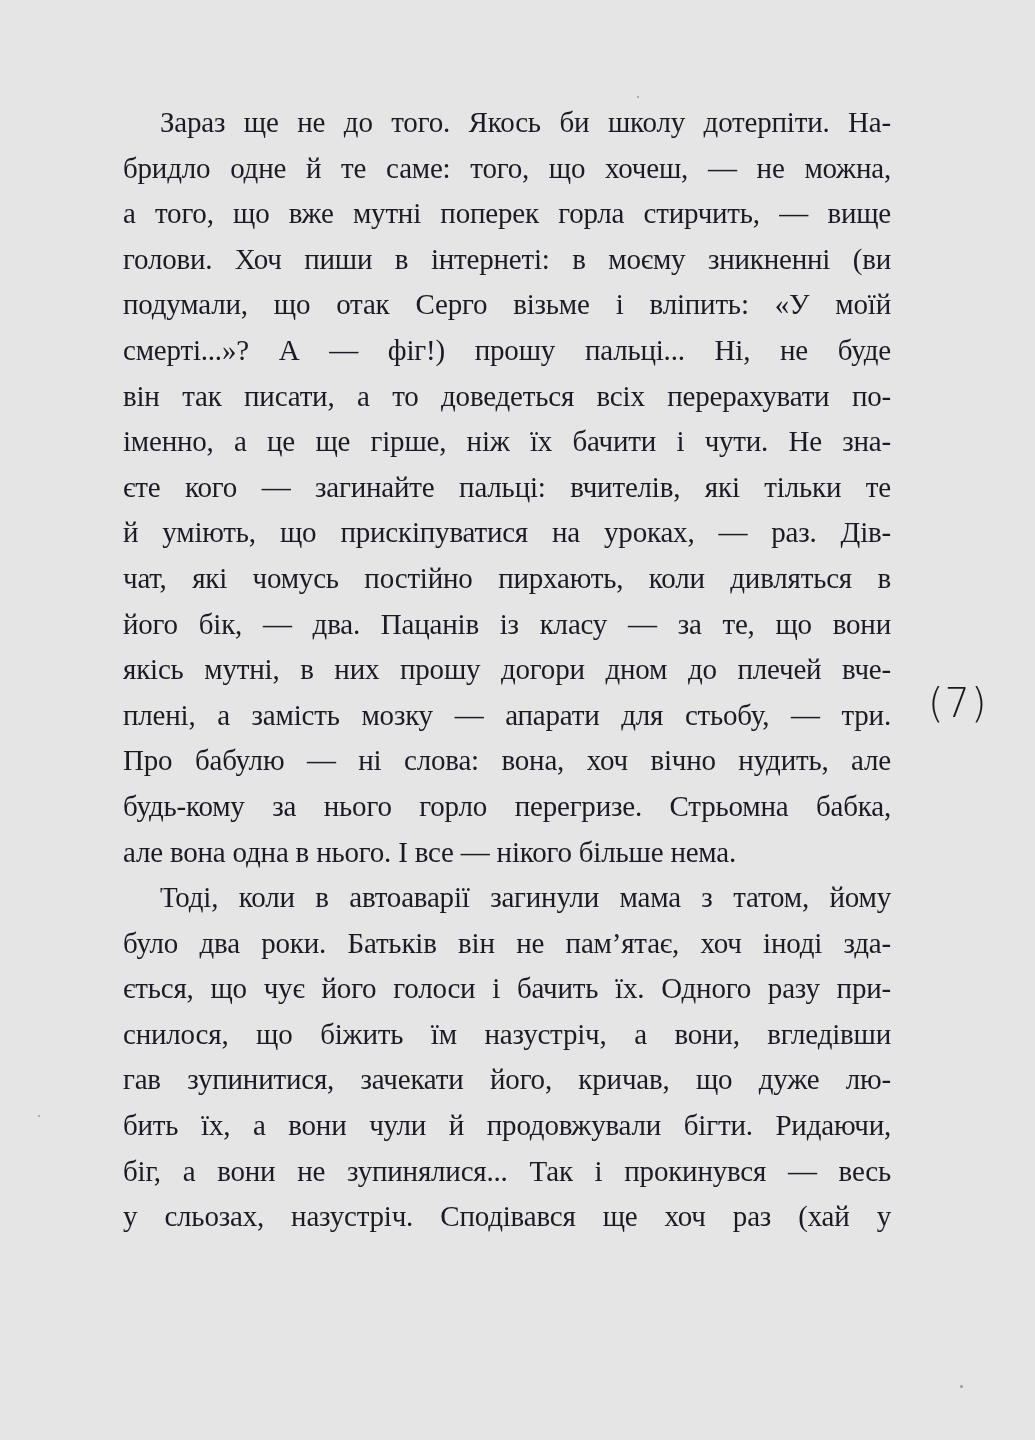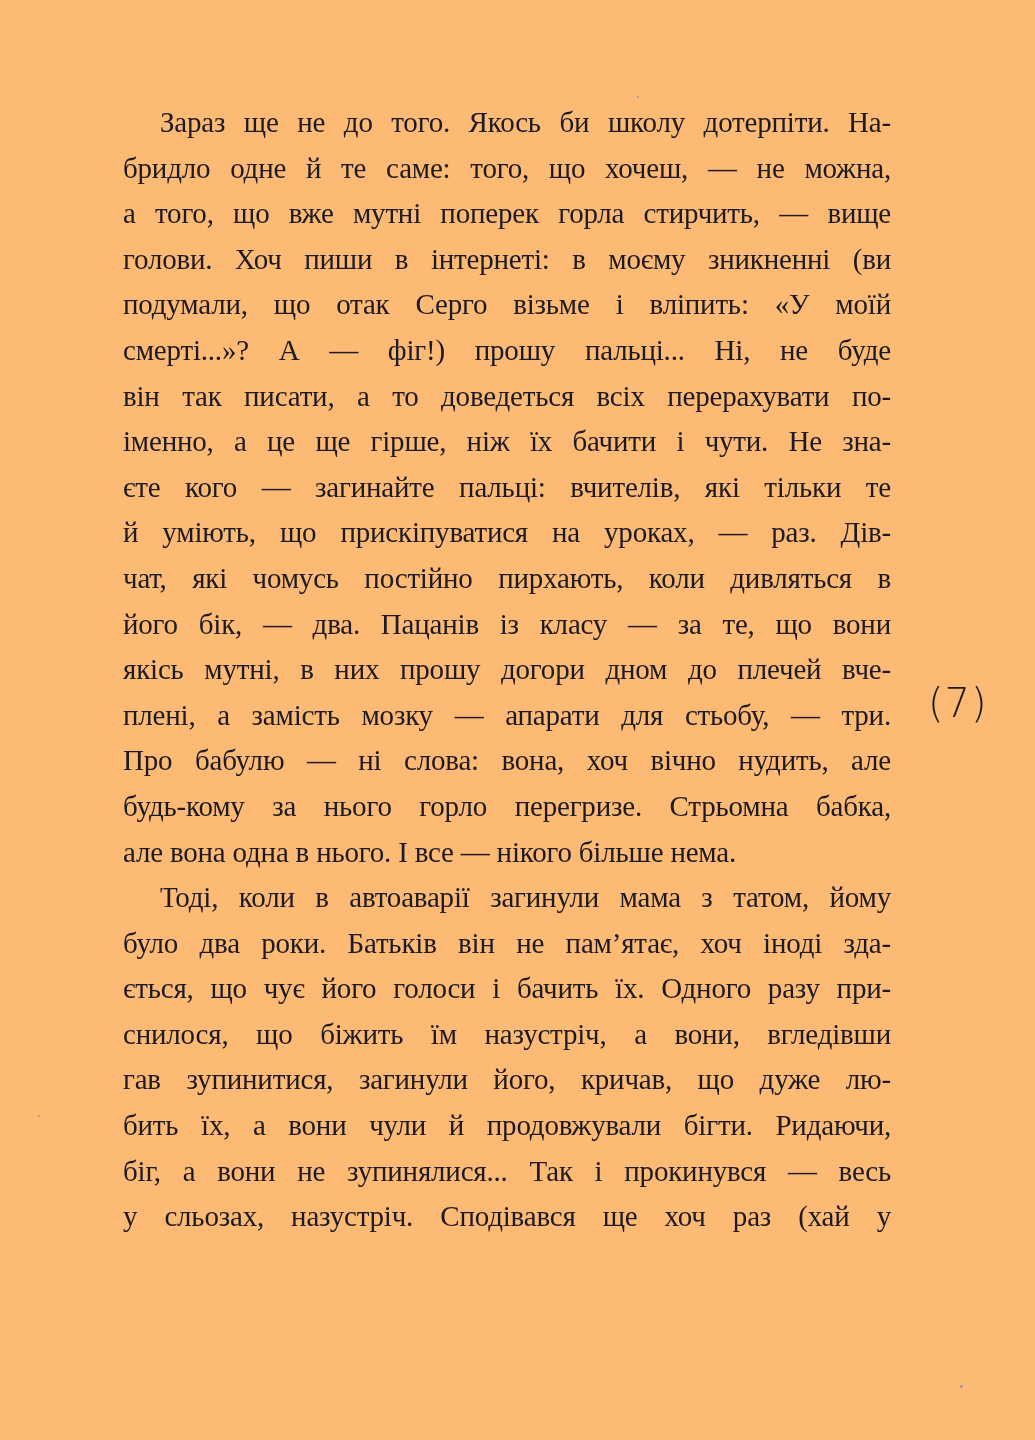--- a/index.html
+++ b/index.html
@@ -13,21 +13,21 @@
       position: relative;
       overflow: hidden;
       font-family: "Liberation Serif", "DejaVu Serif", serif;
       color: #1c1a24;
     }
     .page {
       position: absolute;
       left: 0; top: 0;
       width: 1035px;
       height: 1440px;
-      background: #fdba74;
+      background: #e5e5e5;
     }
     .text-block {
       position: absolute;
       left: 123px;
       top: 100px;
       width: 768px;
     }
     .line {
       display: block;
       height: 45.6px;
@@ -83,21 +83,21 @@
       <span class="line">плені, а замість мозку — апарати для стьобу, — три.</span>
       <span class="line">Про бабулю — ні слова: вона, хоч вічно нудить, але</span>
       <span class="line">будь-кому за нього горло перегризе. Стрьомна бабка,</span>
       <span class="line last">але вона одна в нього. І все — нікого більше нема.</span>
     </div>
     <div>
       <span class="line indent">Тоді, коли в автоаварії загинули мама з татом, йому</span>
       <span class="line">було два роки. Батьків він не пам’ятає, хоч іноді зда-</span>
       <span class="line">ється, що чує його голоси і бачить їх. Одного разу при-</span>
       <span class="line">снилося, що біжить їм назустріч, а вони, вгледівши</span>
-      <span class="line">гав зупинитися, загинули його, кричав, що дуже лю-</span>
+      <span class="line">гав зупинитися, зачекати його, кричав, що дуже лю-</span>
       <span class="line">бить їх, а вони чули й продовжували бігти. Ридаючи,</span>
       <span class="line">біг, а вони не зупинялися... Так і прокинувся — весь</span>
       <span class="line">у сльозах, назустріч. Сподівався ще хоч раз (хай у</span>
     </div>
   </div>
 
   <div class="page-number">(7)</div>
 
   <span class="speck" style="left:637px;top:96px;width:2px;height:2px;"></span>
   <span class="speck" style="left:38px;top:1115px;width:2px;height:2px;"></span>

